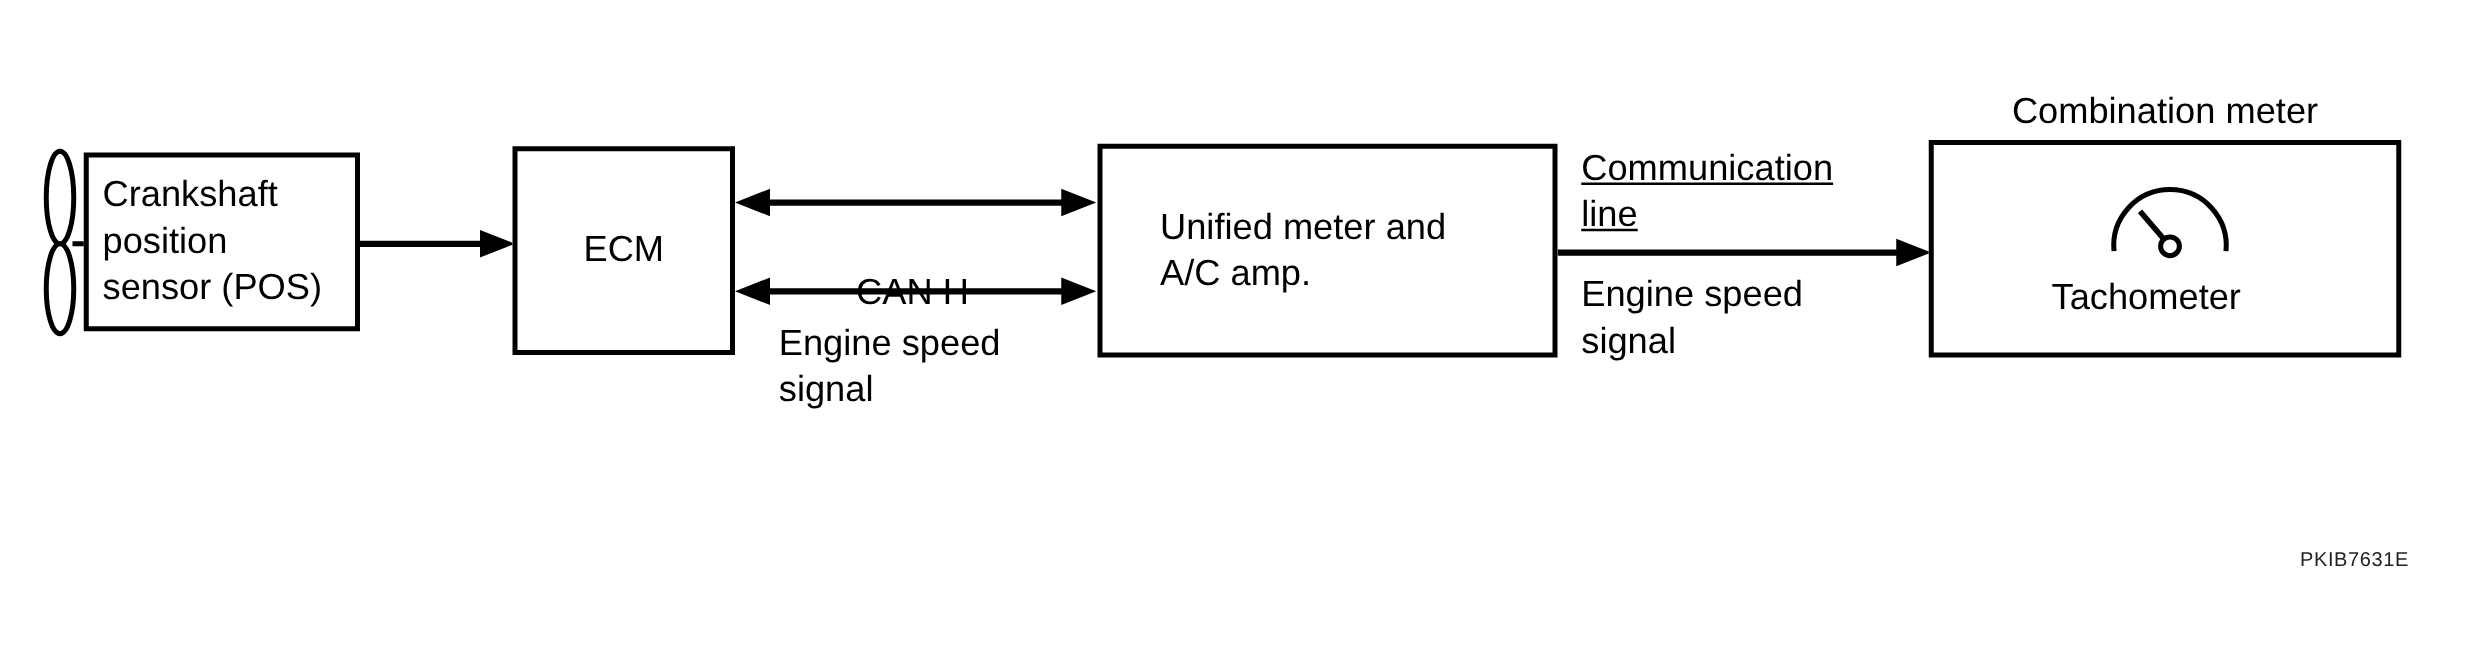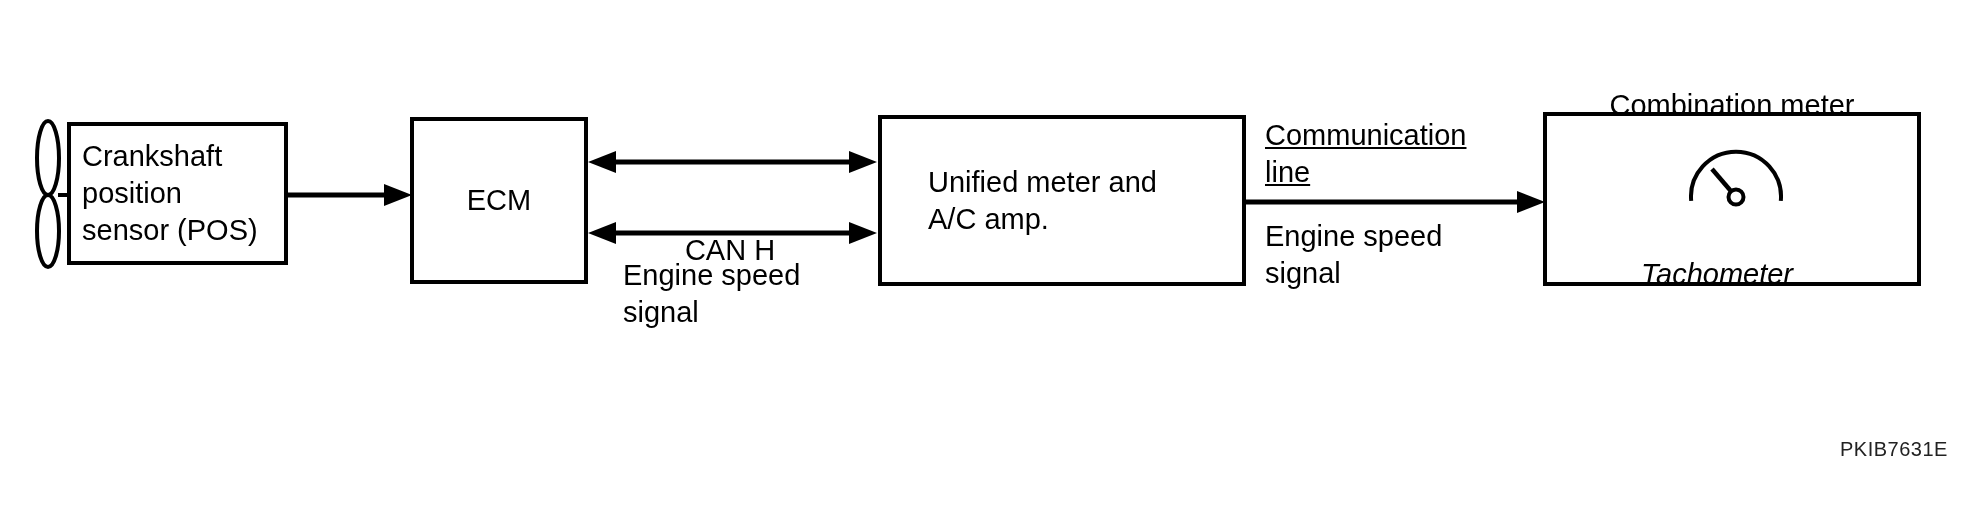--- a/index.html
+++ b/index.html
@@ -29,26 +29,26 @@
     align-items: center;
   }
   .box span { white-space: pre-line; }
   .label {
     position: absolute;
     font-size: 29px;
     line-height: 37px;
     color: #000000;
     white-space: pre-line;
   }
-  .label.centered { text-align: center; margin-top: 16px; }
+  .label.centered { text-align: center; }
   .fig-code {
     position: absolute;
     left: 1840px;
     top: 438px;
-    font-size: 20px;
+    font-size: 16px;
     line-height: 22px;
     color: #222222;
     letter-spacing: 0.5px;
   }
   svg { position: absolute; }
 </style>
 </head>
 <body>
 
 <div class="stage">
@@ -102,21 +102,21 @@
   <div class="label centered" style="left:1543px; top:71px; width:378px;">Combination meter</div>
 
   <div class="box" style="left:1543px; top:112px; width:378px; height:174px;"></div>
 
   <svg style="left:1681px; top:149px;" width="110" height="62" viewBox="0 0 110 62">
     <path d="M 10.2 51.9 A 45 45 0 1 1 99.8 51.9" fill="none" stroke="#000" stroke-width="4"></path>
     <line x1="55" y1="48" x2="31" y2="20" stroke="#000" stroke-width="4.5"></line>
     <circle cx="55" cy="48" r="7.5" fill="#fff" stroke="#000" stroke-width="4"></circle>
   </svg>
 
-  <div class="label centered" style="left:1543px; top:240px; width:348px;font-style:italic;">Tachometer</div>
+  <div class="label centered" style="left:1543px; top:220px; width:348px;">Tachometer</div>
 
 
   <div class="label centered" style="left:655px; top:216px; width:150px;">CAN H</div>
 
   <div class="label" style="left:623px; top:257px;">Engine speed
 signal</div>
 
   <div class="label" style="left:1265px; top:117px;text-decoration:underline;">Communication
 line</div>
 

